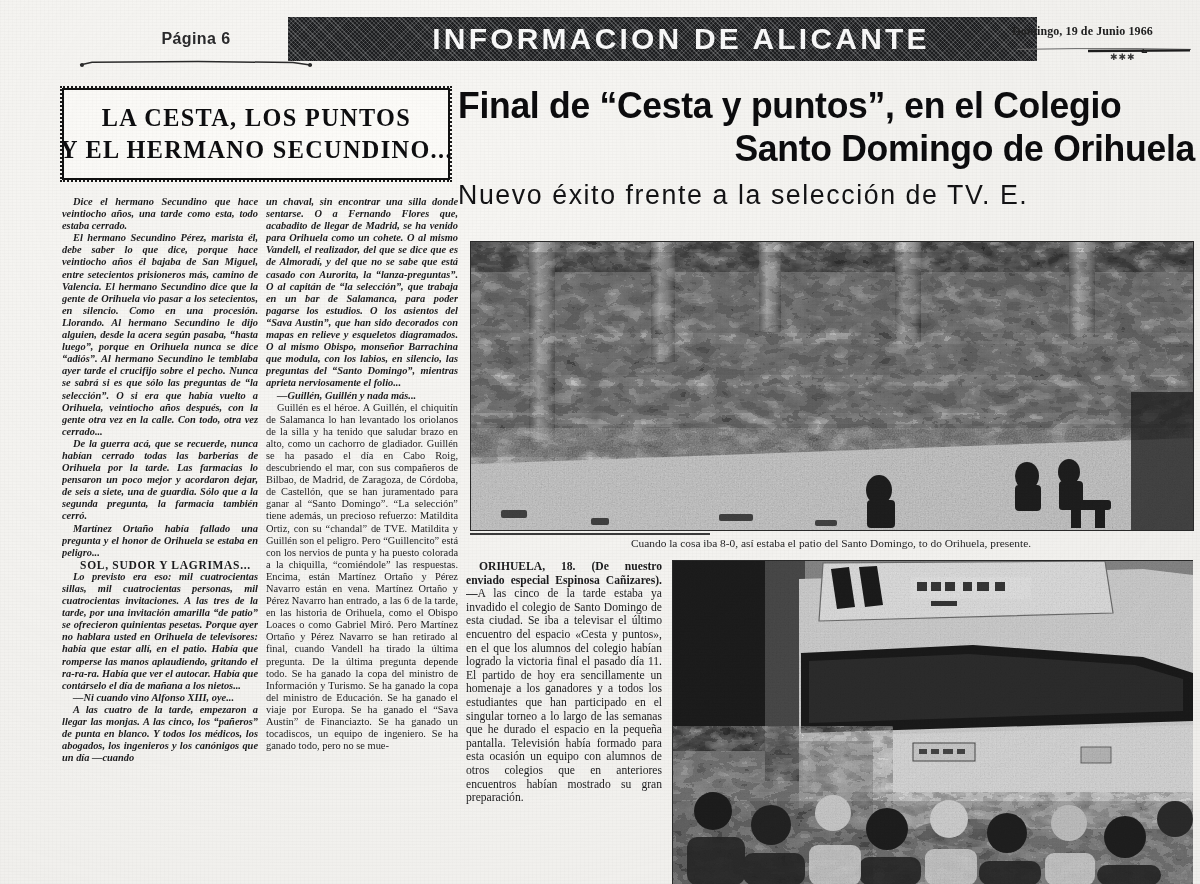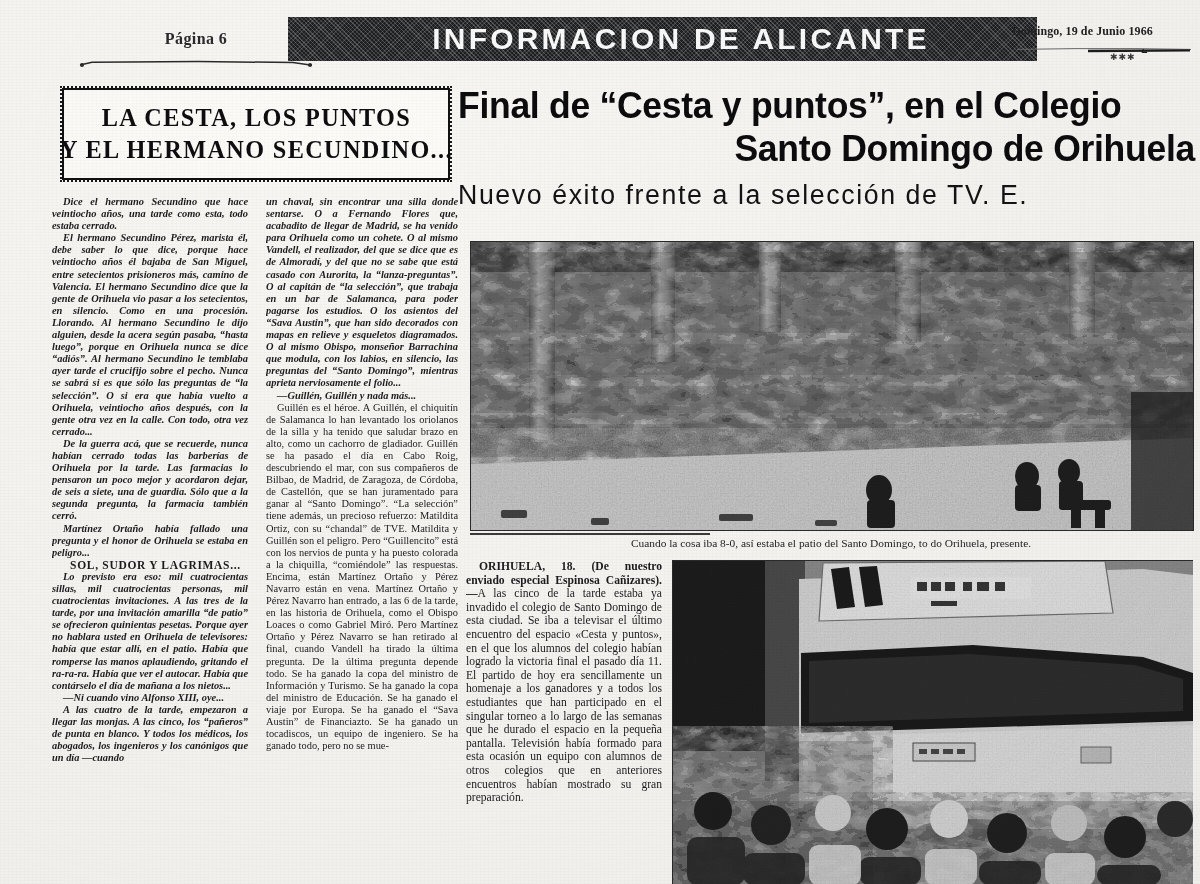--- a/index.html
+++ b/index.html
@@ -36,21 +36,21 @@
     left: 0; top: 0;
     width: 1200px;
     height: 78px;
   }
   .page-label {
     position: absolute;
     left: 96px;
     top: 30px;
     width: 200px;
     text-align: center;
-    font-family: Liberation Serif, serif;
+    font-family: Liberation Sans, sans-serif;
     font-weight: bold;
     font-size: 16px;
     letter-spacing: .4px;
     color: #2a2a2c;
   }
   .page-label-rule {
     position: absolute;
     left: 78px;
     top: 60px;
     width: 236px;
@@ -199,21 +199,21 @@
   .col .rom  { font-style: normal; }
   .subhead {
     text-align: center;
     font-weight: bold;
     font-style: normal;
     font-size: 11.5px;
     letter-spacing: .7px;
     margin: 9px 0 7px 0;
     text-indent: 0;
   }
-  #col1 { left: 52px; top: 196px; width: 196px; height: 688px; }
+  #col1 { left: 62px; top: 196px; width: 196px; height: 688px; }
   #col2 { left: 266px; top: 196px; width: 192px; height: 688px; }
   #col3 {
     left: 466px; top: 560px; width: 196px; height: 324px;
     font-size: 11.6px; line-height: 13.6px;
   }
   #col3 p { text-indent: 13px; }
   .dateline-lead { font-weight: bold; }
 
   
   .photo {

